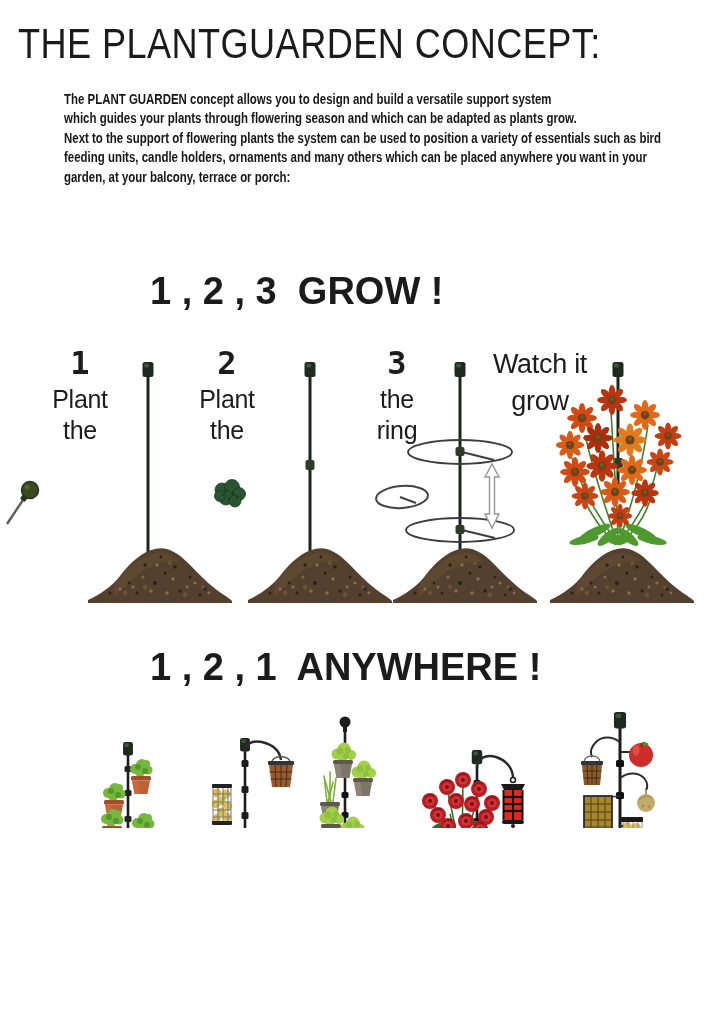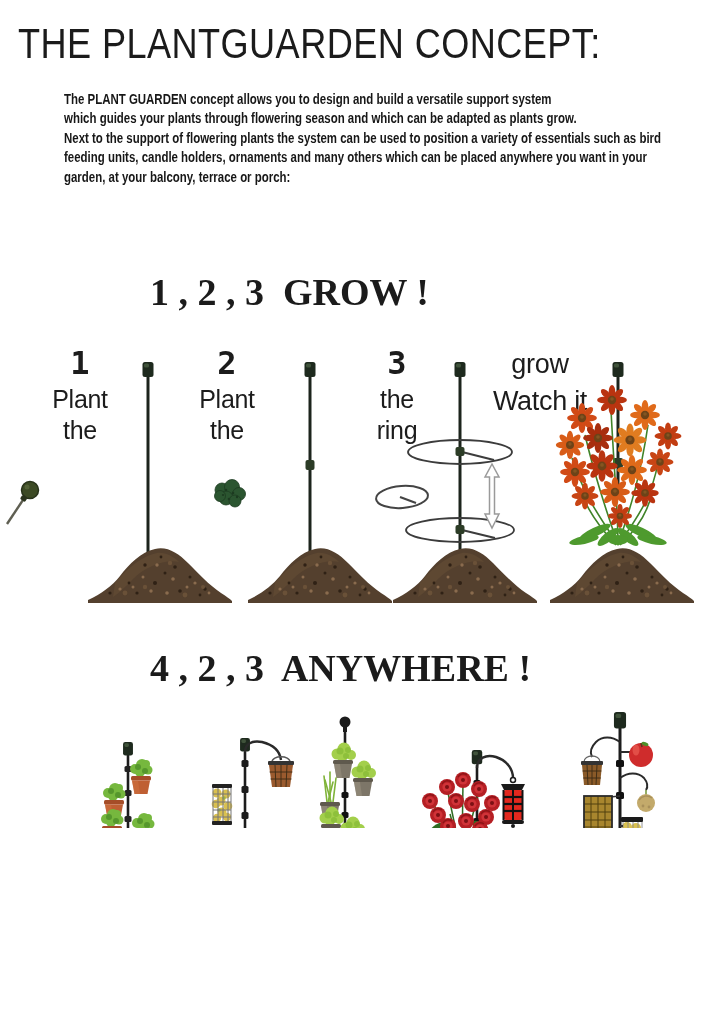--- a/index.html
+++ b/index.html
@@ -3,21 +3,21 @@
 <meta charset="utf-8">
 <style>
   html,body{margin:0;padding:0;background:#fff;}
   #page{position:relative;width:724px;height:828px;background:#ffffff;overflow:hidden;
         font-family:"Liberation Sans",sans-serif;color:#1c1c1c;}
   .abs{position:absolute;}
   #title{left:18px;top:20px;font-size:42px;font-weight:400;letter-spacing:0.5px;
          transform:scaleX(0.86);transform-origin:left top;white-space:nowrap;color:#1b1b1b;}
   #intro{left:64px;top:90px;width:760px;transform:scaleX(0.79);transform-origin:left top;
          font-weight:bold;font-size:14.5px;line-height:19.4px;color:#171717;}
-  .bighead{font-family:Liberation Serif, serif;font-size:38px;font-weight:bold;
+  .bighead{font-family:Liberation Sans, sans-serif;font-size:38px;font-weight:bold;
            white-space:pre;color:#1b1b1b;letter-spacing:0px;}
   #grow-head{left:150px;top:270px;}
   #anywhere-head{left:150px;top:646px;}
   .stepcol{position:absolute;width:140px;text-align:center;}
   .step-num{font-family:"DejaVu Sans Mono",monospace;font-size:32px;font-weight:bold;height:40px;line-height:38px;}
   .step-line{font-size:25px;line-height:31px;letter-spacing:-0.3px;}
   .watch-line{font-size:27px;line-height:37px;letter-spacing:-0.3px;}
   svg{display:block;}
 </style>
 </head>
@@ -145,22 +145,22 @@
     <div class="step-num">2</div>
     <div class="step-line">Plant</div>
     <div class="step-line">the</div>
   </div>
   <div class="stepcol" style="left:327px;top:344px;">
     <div class="step-num">3</div>
     <div class="step-line">the</div>
     <div class="step-line">ring</div>
   </div>
   <div class="stepcol" style="left:470px;top:346px;">
+    <div class="watch-line">Watch it</div>
     <div class="watch-line">grow</div>
-    <div class="watch-line">Watch it</div>
   </div>
 
   <svg class="abs" style="left:0;top:340px;" width="724" height="290" viewBox="0 0 724 290">
 
     <g>
       <line x1="148" y1="37" x2="148" y2="215" stroke="#1c241c" stroke-width="3"></line>
       <use href="#knob" transform="translate(148,22)"></use>
     </g>
 
     <g>
@@ -255,21 +255,21 @@
         <use href="#flw" transform="translate(620,176) scale(0.8)" color="#c23d12"></use>
       </g>
     </g>
 
     <use href="#mound" transform="translate(85,203)"></use>
     <use href="#mound" transform="translate(245,203)"></use>
     <use href="#mound" transform="translate(390,203)"></use>
     <use href="#mound" transform="translate(547,203)"></use>
   </svg>
 
-  <div class="abs bighead" id="anywhere-head">4 , 2 , 3  ANYWHERE !</div>
+  <div class="abs bighead" id="anywhere-head">1 , 2 , 1  ANYWHERE !</div>
 
   <svg class="abs" style="left:0;top:700px;" width="724" height="324" viewBox="0 0 724 324">
 
     <g>
       <line x1="128" y1="55" x2="128" y2="228" stroke="#1c1c1c" stroke-width="2.6"></line>
       <use href="#knob" transform="translate(128,42) scale(0.9)"></use>
       <g fill="#222">
           <rect x="124.5" y="66" width="7" height="6" rx="1.5"></rect>
           <rect x="124.5" y="90" width="7" height="6" rx="1.5"></rect>
           <rect x="124.5" y="116" width="7" height="6" rx="1.5"></rect>

